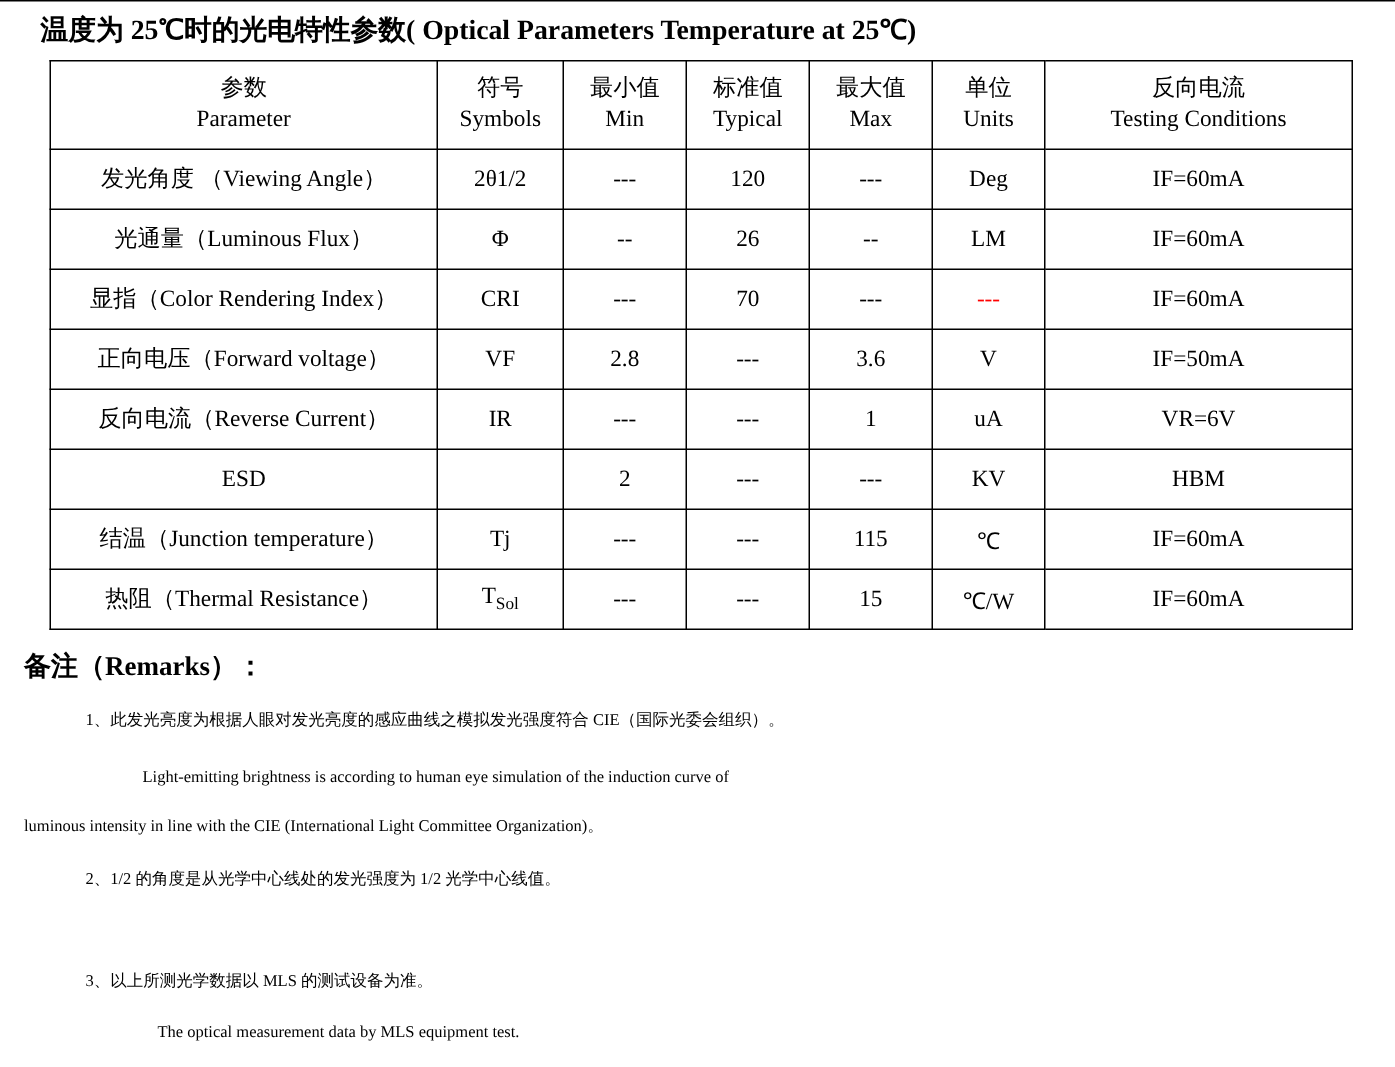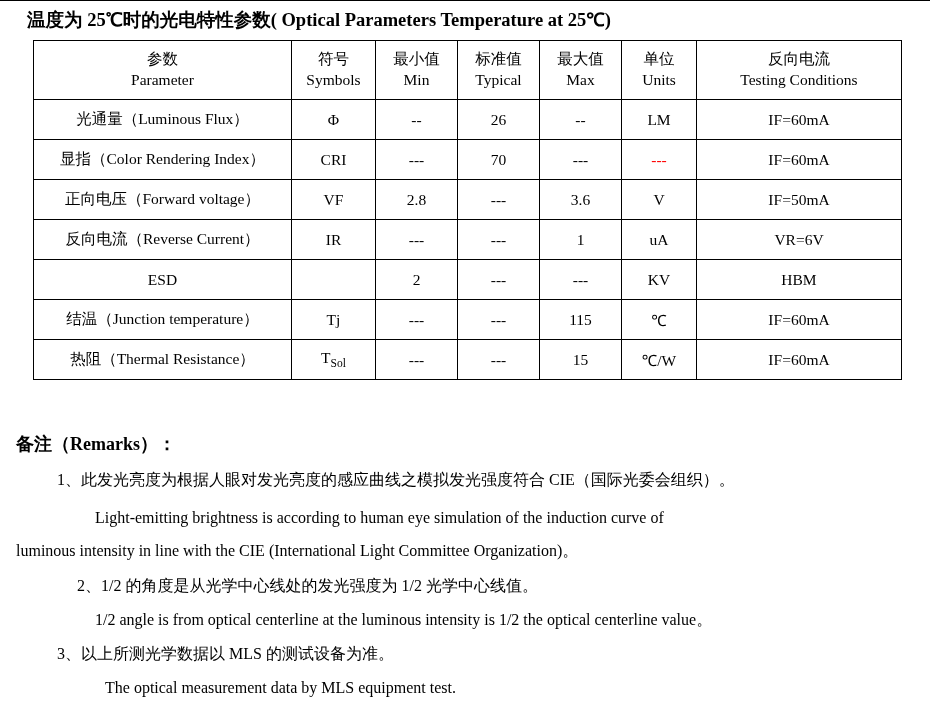--- a/index.html
+++ b/index.html
@@ -91,28 +91,28 @@
     position: absolute;
     left: 16px;
     top: 432px;
     font-size: 18px;
     font-weight: bold;
     font-family: "Liberation Serif", serif;
   }
   .note {
     position: absolute;
     font-family: "Liberation Serif", serif;
-    font-size: 16px;
+    font-size: 11px;
     line-height: 20px;
     white-space: nowrap;
   }
   .n1  { left: 57px;  top: 470px; }
   .n1b { left: 95px;  top: 508px; }
   .n1c { left: 16px;  top: 541px; }
-  .n2  { left: 57px;  top: 576px; margin-left: 20px; }
+  .n2  { left: 57px;  top: 576px; }
   .n2b { left: 95px;  top: 610px; }
   .n3  { left: 57px;  top: 644px; }
   .n3b { left: 105px;  top: 678px; }
 </style>
 </head>
 <body>
 
 <div class="page">
 
   <div class="top-rule"></div>
@@ -157,20 +157,29 @@
             <span class="hdr-en">Units</span>
           </th>
           <th>
             <span class="hdr-cn">反向电流</span>
             <span class="hdr-en">Testing Conditions</span>
           </th>
         </tr>
       </thead>
       <tbody>
         <tr>
+          <td class="param-cell">发光角度 （Viewing Angle）</td>
+          <td>2θ1/2</td>
+          <td>---</td>
+          <td>120</td>
+          <td>---</td>
+          <td>Deg</td>
+          <td>IF=60mA</td>
+        </tr>
+        <tr>
           <td class="param-cell">光通量（Luminous Flux）</td>
           <td>Φ</td>
           <td>--</td>
           <td>26</td>
           <td>--</td>
           <td>LM</td>
           <td>IF=60mA</td>
         </tr>
         <tr>
           <td class="param-cell">显指（Color Rendering Index）</td>
@@ -229,17 +238,16 @@
       </tbody>
     </table>
   </div>
 
   <div class="remarks-title">备注（Remarks）：</div>
 
   <div class="note n1">1、此发光亮度为根据人眼对发光亮度的感应曲线之模拟发光强度符合 CIE（国际光委会组织）。</div>
   <div class="note n1b">Light-emitting brightness is according to human eye simulation of the induction curve of</div>
   <div class="note n1c">luminous intensity in line with the CIE (International Light Committee Organization)。</div>
   <div class="note n2">2、1/2 的角度是从光学中心线处的发光强度为 1/2 光学中心线值。</div>
-  <div class="note n2b">1/2 angle is from optical centerline at the luminous intensity is 1/2 the optical centerline value。</div>
   <div class="note n3">3、以上所测光学数据以 MLS 的测试设备为准。</div>
   <div class="note n3b">The optical measurement data by MLS equipment test.</div>
 
 </div>
 
 </body></html>

